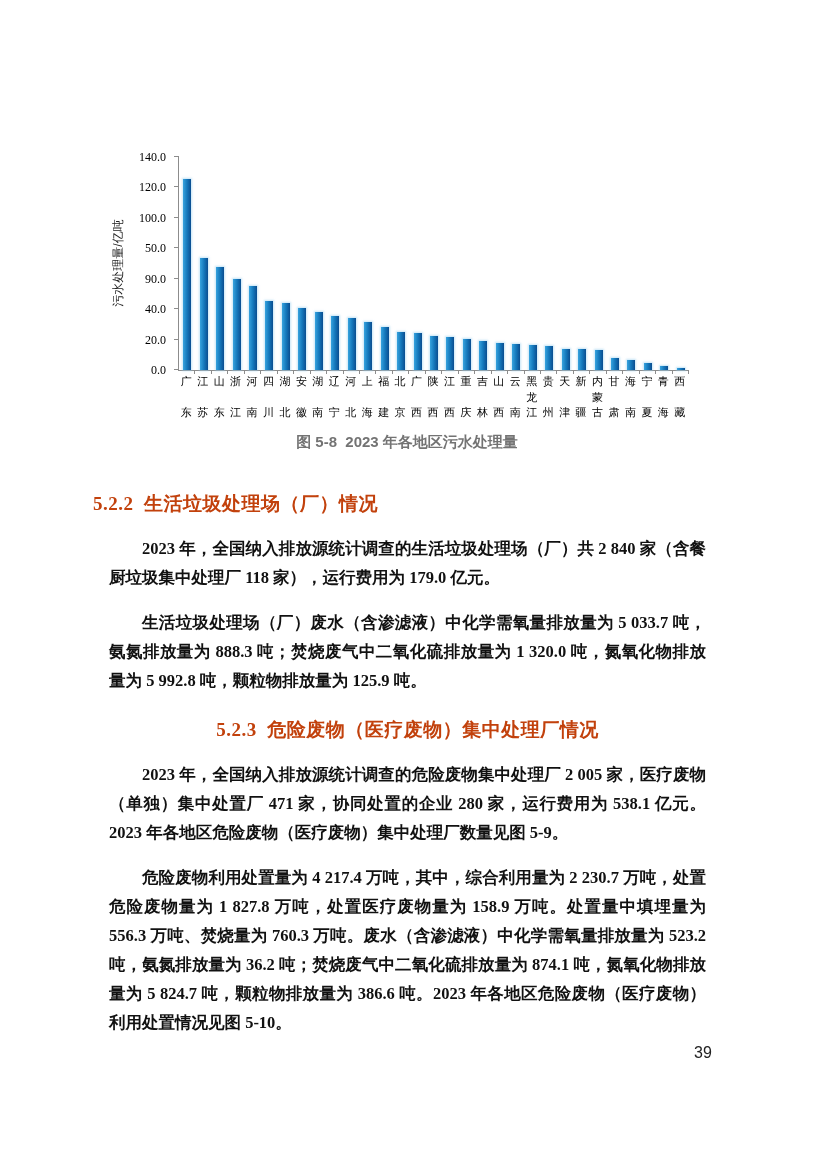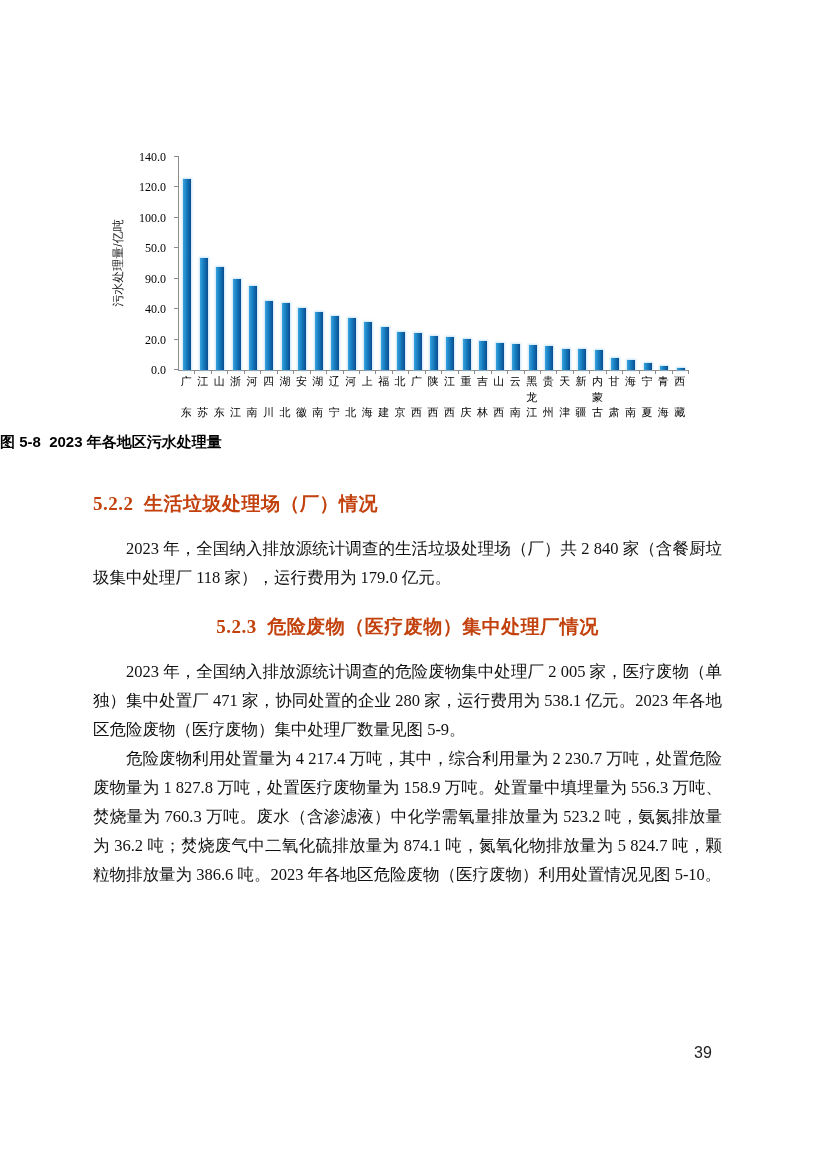--- a/index.html
+++ b/index.html
@@ -35,34 +35,34 @@
   }
   .x-labels{position:absolute; left:80px; top:226px; width:510px; display:flex;}
   .xlabel{
     flex:1 1 0; height:42px; display:flex; flex-direction:column;
     justify-content:space-between; align-items:center;
     font-size:11px; line-height:1; color:#000;
     font-family:"Liberation Serif","DejaVu Serif",serif;
   }
   
   .fig-caption{
-    position:absolute; left:0; right:0; top:433px; text-align:left;
+    position:absolute; left:0; right:0; top:433px; text-align:center;
     font-family:"Liberation Sans","DejaVu Sans",sans-serif;
-    font-size:15px; font-weight:600; color:#000000; white-space:pre-wrap;
+    font-size:15px; font-weight:600; color:#737373; white-space:pre-wrap;
   }
   
   .article{position:absolute; left:93px; top:491px; width:629px;}
   .sec-heading{
     margin:0 0 17px 0; font-size:19px; font-weight:bold; color:#c2410c;
     white-space:pre-wrap; letter-spacing:.5px;
   }
   .sec-heading.second{margin-top:22px;text-align:center;}
   .article p{
-    margin:0; font-size:16.5px; line-height:29px; text-align:justify;
-    text-indent:33px; color:#111;
+    margin:16px; font-size:16.5px; line-height:29px; text-align:justify;
+    text-indent:33px; color:#111;font-weight:bold;
   }
   
   .page-number{
     position:absolute; left:694px; top:1044px; font-size:16px; color:#222;
     font-family:"Liberation Sans","DejaVu Sans",sans-serif;
   }
 </style>
 </head>
 <body>
 
@@ -313,20 +313,21 @@
           <span>藏</span>
         </div>
       </div>
   </div>
 
   <div class="fig-caption">图 5-8  2023 年各地区污水处理量</div>
 
   <div class="article">
     <h2 class="sec-heading">5.2.2  生活垃圾处理场（厂）情况</h2>
     <p>2023 年，全国纳入排放源统计调查的生活垃圾处理场（厂）共 2 840 家（含餐厨垃圾集中处理厂 118 家），运行费用为 179.0 亿元。</p>
+    <p>生活垃圾处理场（厂）废水（含渗滤液）中化学需氧量排放量为 5 033.7 吨，氨氮排放量为 888.3 吨；焚烧废气中二氧化硫排放量为 1 320.0 吨，氮氧化物排放量为 5 992.8 吨，颗粒物排放量为 125.9 吨。</p>
     <h2 class="sec-heading second">5.2.3  危险废物（医疗废物）集中处理厂情况</h2>
     <p>2023 年，全国纳入排放源统计调查的危险废物集中处理厂 2 005 家，医疗废物（单独）集中处置厂 471 家，协同处置的企业 280 家，运行费用为 538.1 亿元。2023 年各地区危险废物（医疗废物）集中处理厂数量见图 5-9。</p>
     <p>危险废物利用处置量为 4 217.4 万吨，其中，综合利用量为 2 230.7 万吨，处置危险废物量为 1 827.8 万吨，处置医疗废物量为 158.9 万吨。处置量中填埋量为 556.3 万吨、焚烧量为 760.3 万吨。废水（含渗滤液）中化学需氧量排放量为 523.2 吨，氨氮排放量为 36.2 吨；焚烧废气中二氧化硫排放量为 874.1 吨，氮氧化物排放量为 5 824.7 吨，颗粒物排放量为 386.6 吨。2023 年各地区危险废物（医疗废物）利用处置情况见图 5-10。</p>
   </div>
 
   <div class="page-number">39</div>
 
 </div>
 
 </body></html>

